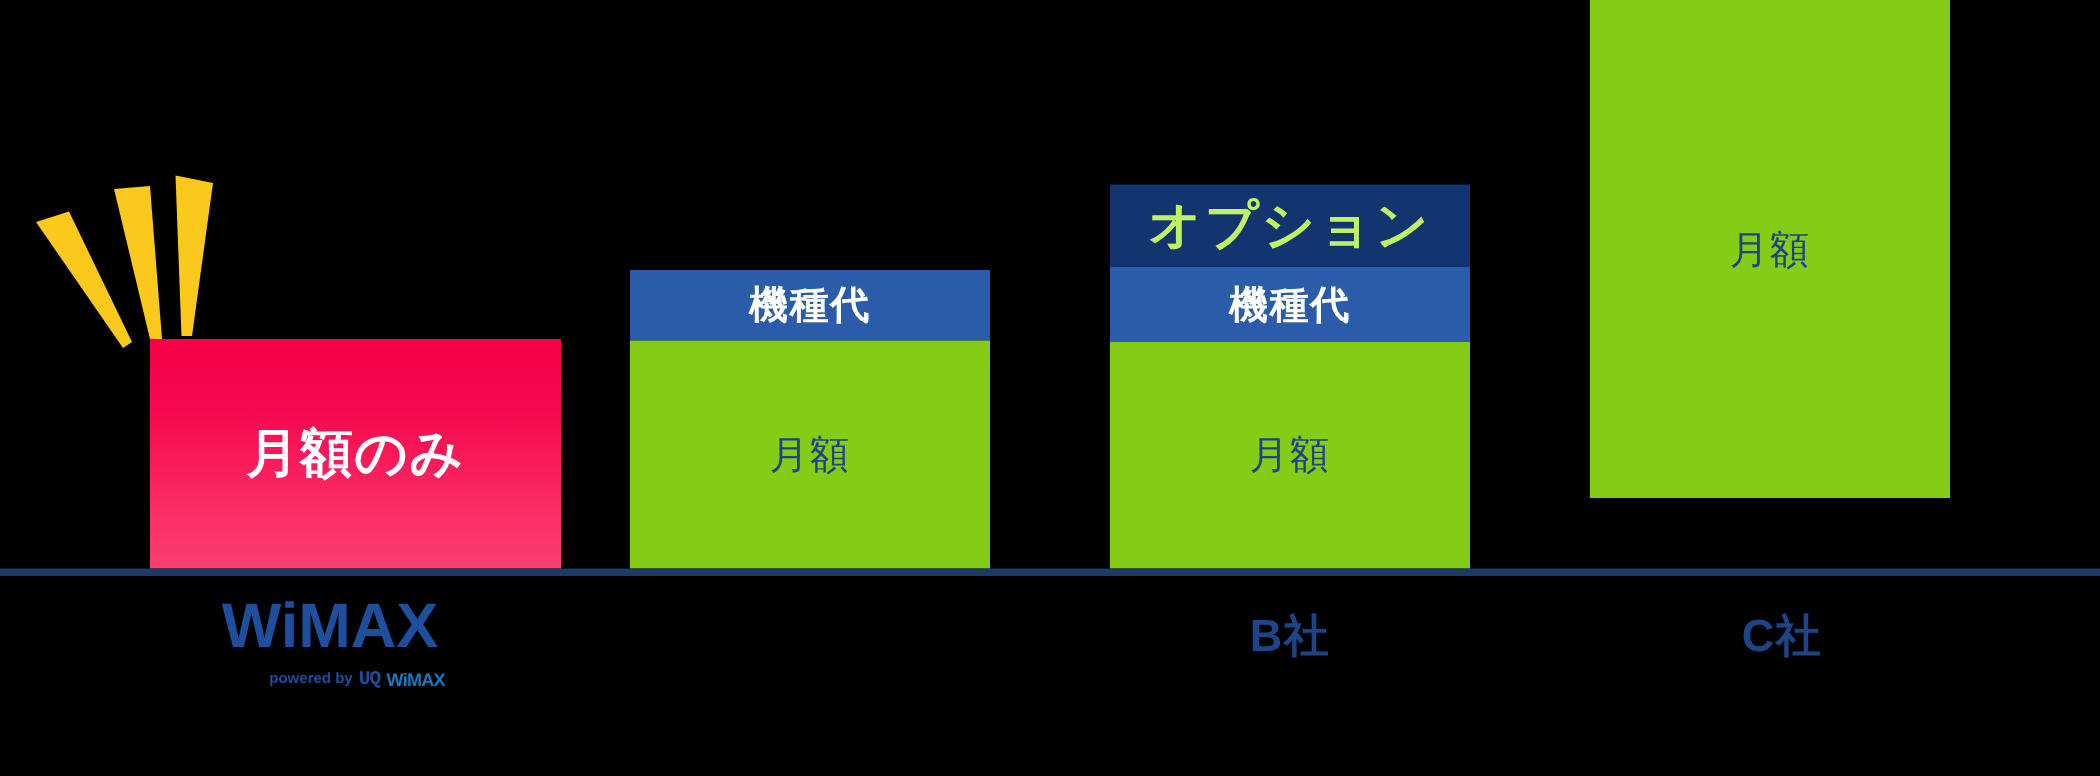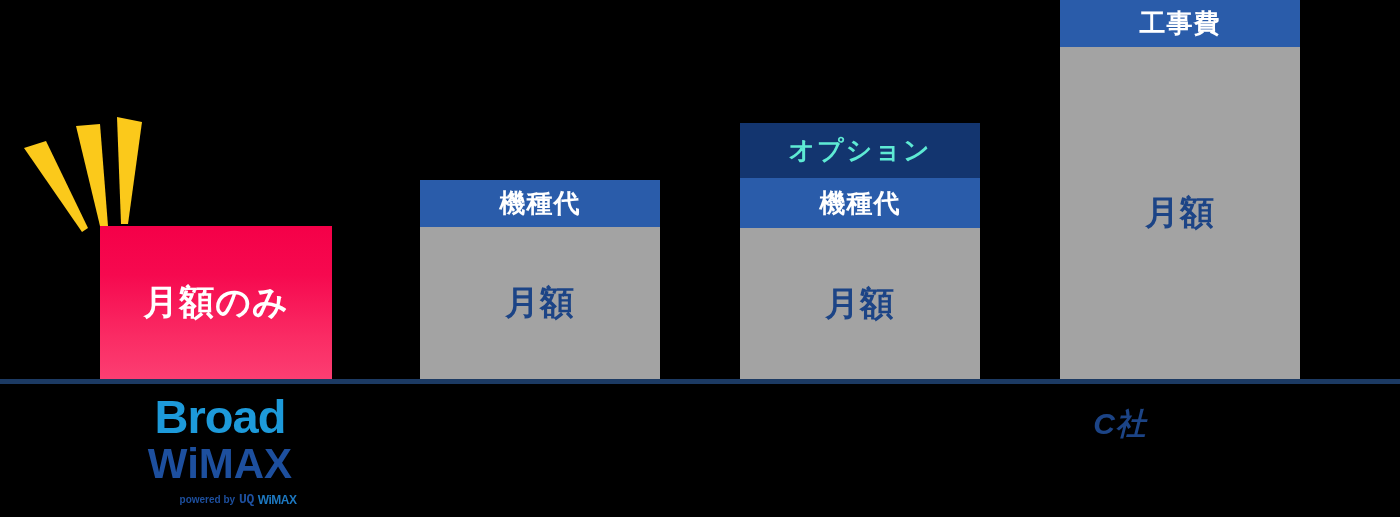--- a/index.html
+++ b/index.html
@@ -38,37 +38,37 @@
     justify-content: center;
     box-sizing: border-box;
     overflow: hidden;
     white-space: nowrap;
   }
 
   
   #bar-broad {
     left: 100px;
     top: 226px;
-    width: 232px;
+    width: 274px;
     height: 153px;
     background: linear-gradient(180deg, #f50048 0%, #f6094f 32%, #fa2b64 72%, #fc3e72 100%);
   }
   #bar-broad .seg {
     flex: 1;
     color: #ffffff;
     font-size: 35px;
     font-weight: bold;
     letter-spacing: 1px;
   }
 
   
-  .seg-option  { background: #13356f; color: #5eead4; font-size: 26px; font-weight: bold; letter-spacing: 2px; }
+  .seg-option  { background: #13356f; color: #bef264; font-size: 35px; font-weight: bold; letter-spacing: 2px; }
   .seg-device  { background: #2a5caa; color: #ffffff; font-size: 26px; font-weight: bold; letter-spacing: 1px; }
   .seg-constr  { background: #2a5caa; color: #ffffff; font-size: 26px; font-weight: bold; letter-spacing: 1px; }
-  .seg-monthly { background: #a3a3a3; color: #1c4486; font-size: 34px; font-weight: bold; letter-spacing: 1px; }
+  .seg-monthly { background: #84cc16; color: #1c4486; font-size: 26px; font-weight: normal; letter-spacing: 1px; }
 
   #bar-a { left: 420px; top: 180px; width: 240px; height: 199px; }
   #bar-a .seg-device  { height: 47px; }
   #bar-a .seg-monthly { height: 152px; }
 
   #bar-b { left: 740px; top: 123px; width: 240px; height: 256px; }
   #bar-b .seg-option  { height: 55px; }
   #bar-b .seg-device  { height: 50px; }
   #bar-b .seg-monthly { height: 151px; }
 
@@ -91,21 +91,21 @@
     top: 404px;
     width: 240px;
     text-align: center;
     color: #1c4486;
     font-size: 30px;
     font-weight: bold;
     letter-spacing: 1px;
   }
   #label-a { left: 420px; }
   #label-b { left: 740px; }
-  #label-c { left: 1000px; font-style: italic; }
+  #label-c { left: 1068px; }
 
   
   #logo-broad {
     position: absolute;
     left: 100px;
     top: 393px;
     width: 240px;
     height: 120px;
     display: flex;
     flex-direction: column;
@@ -176,30 +176,29 @@
     <div class="seg seg-monthly">月額</div>
   </div>
 
   <div class="bar" id="bar-b">
     <div class="seg seg-option">オプション</div>
     <div class="seg seg-device">機種代</div>
     <div class="seg seg-monthly">月額</div>
   </div>
 
   <div class="bar" id="bar-c">
-    <div class="seg seg-constr">工事費</div>
     <div class="seg seg-monthly">月額</div>
   </div>
 
   <div class="axis-line"></div>
 
+  <div class="cat-label" id="label-b">B社</div>
   <div class="cat-label" id="label-c">C社</div>
 
   <div id="logo-broad">
-    <div class="logo-broad-word">Broad</div>
     <div class="logo-wimax-word">WiMAX</div>
     <div class="logo-powered">
       <span class="logo-powered-text">powered by</span>
       <span class="logo-uq">UQ</span>
       <span class="logo-uqwimax">WiMAX</span>
     </div>
   </div>
 
 </div>
 

